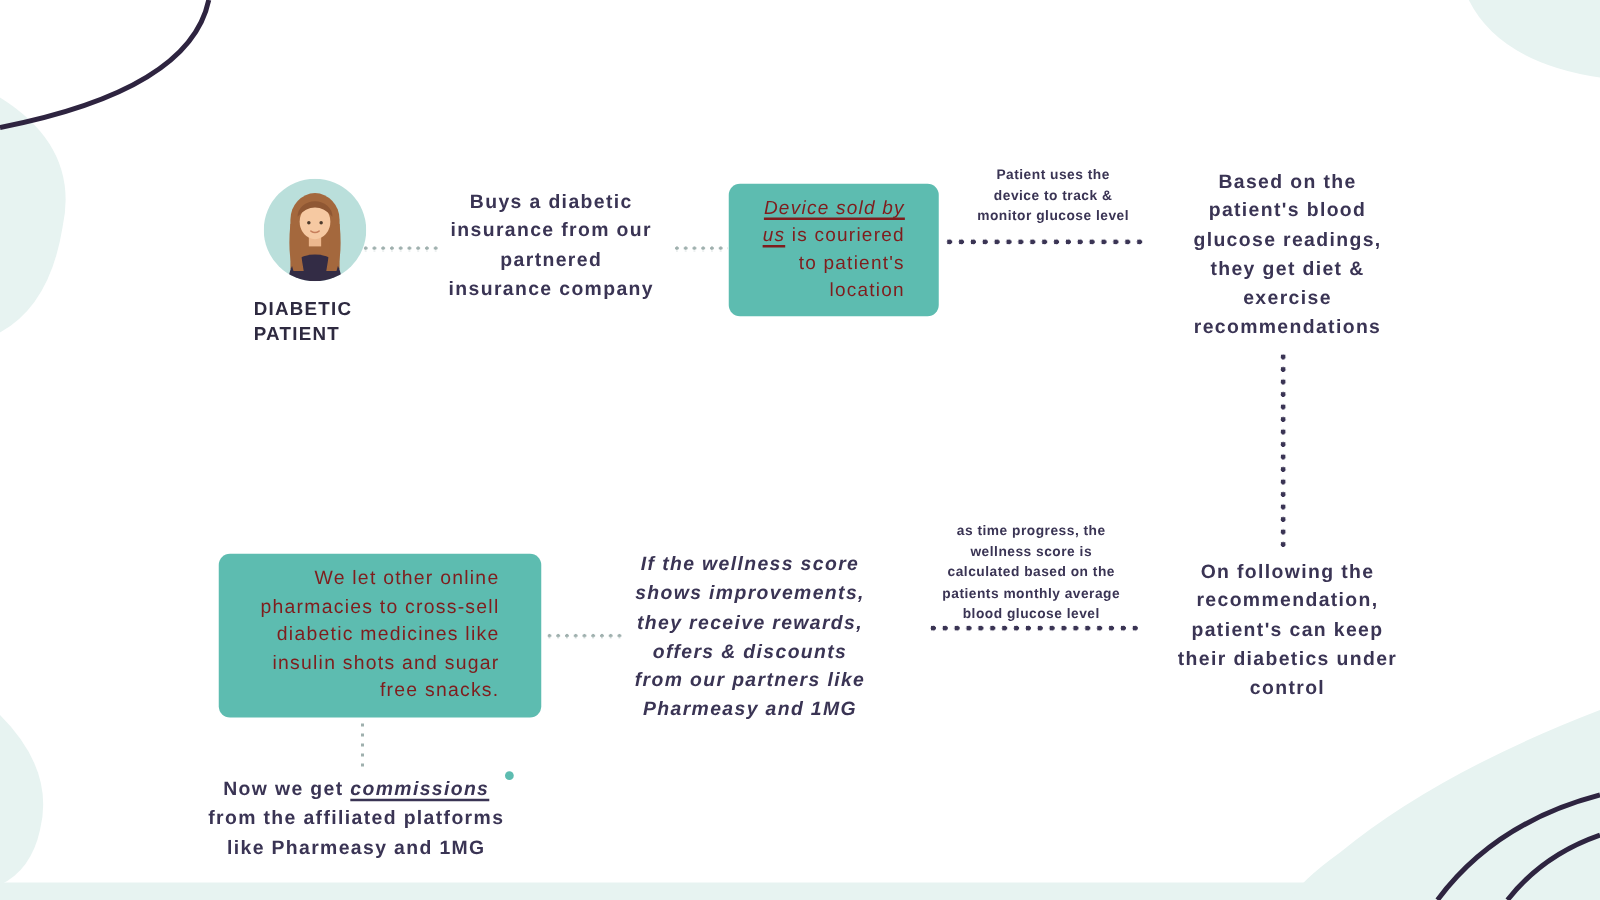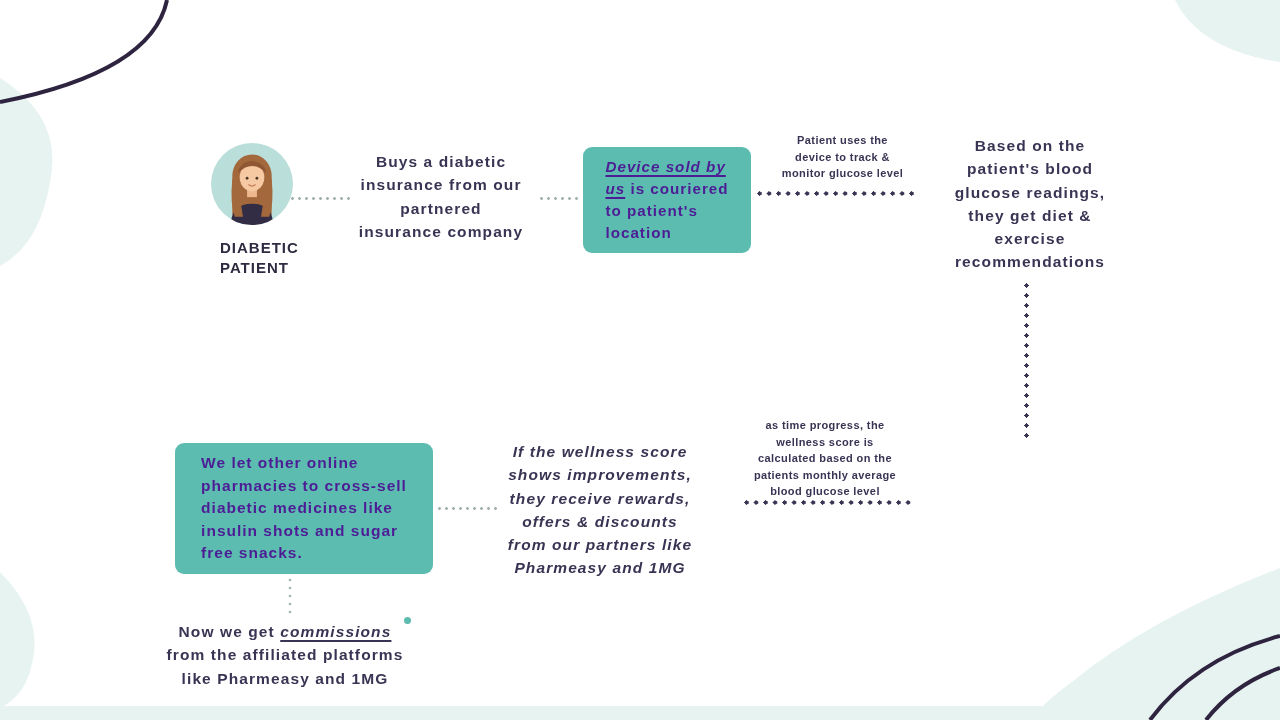--- a/index.html
+++ b/index.html
@@ -16,21 +16,21 @@
     position:absolute;white-space:pre;text-align:center;
     font-weight:700;color:#3a3454;font-size:15.5px;letter-spacing:1.1px;line-height:1.5;
   }
   .caption{font-size:11px;letter-spacing:.4px;line-height:1.5;}
   .patient-label{text-align:left;font-size:15px;letter-spacing:1px;line-height:1.35;color:#2e2a40;font-weight:800;}
   .tealbox{
     position:absolute;background:#5dbcb0;border-radius:9px;
     display:flex;align-items:center;justify-content:center;
   }
   .boxtxt{
-    white-space:pre;text-align:left;font-weight:700;color:#4c1d95;
+    white-space:pre;text-align:right;font-weight:400;color:#7f1d1d;
     font-size:15.2px;letter-spacing:1px;line-height:1.45;
   }
   .u{font-style:italic;text-decoration:underline;text-underline-offset:3px;text-decoration-thickness:2px;}
   .dots-h{
     position:absolute;height:5px;background-repeat:repeat-x;
     background-image:radial-gradient(circle at 2.5px 2.5px,#3a3454 2px,transparent 2.2px);
     background-size:9.5px 5px;
   }
   .dots-h.light{
     height:4px;
@@ -83,21 +83,21 @@
         <circle cx="44" cy="43" r="1.7" fill="#4c3a2c"></circle>
         <circle cx="56" cy="43" r="1.7" fill="#4c3a2c"></circle>
         <path d="M46,51 q4,3 8,0" stroke="#c77f5c" stroke-width="1.5" fill="none" stroke-linecap="round"></path>
         <path d="M24,100 q1,-26 26,-26 q25,0 26,26 z" fill="#332c45"></path>
         <path d="M26,44 q-3,30 3,46 l10,0 q-5,-28 -3,-42 z" fill="#a4683d"></path>
         <path d="M74,44 q3,30 -3,46 l-10,0 q5,-28 3,-42 z" fill="#a4683d"></path>
       </g>
     </svg>
   </div>
 
-  <div class="txt patient-label" style="left:220px;top:238px;width:130px;">DIABETIC
+  <div class="txt patient-label" style="left:203px;top:238px;width:130px;">DIABETIC
 PATIENT</div>
 
   <div class="dots-h light" style="left:291px;top:197px;width:62px;"></div>
 
   <div class="txt" style="left:336px;top:150px;width:210px;">Buys a diabetic
 insurance from our
 partnered
 insurance company</div>
 
   <div class="dots-h light" style="left:540px;top:197px;width:42px;"></div>
@@ -116,20 +116,25 @@
 
   <div class="txt" style="left:935px;top:134px;width:190px;">Based on the
 patient's blood
 glucose readings,
 they get diet &amp;
 exercise
 recommendations</div>
 
   <div class="dots-v" style="left:1024px;top:283px;height:156px;"></div>
 
+  <div class="txt" style="left:925px;top:446px;width:210px;">On following the
+recommendation,
+patient's can keep
+their diabetics under
+control</div>
 
   <div class="txt caption" style="left:730px;top:397px;width:190px;margin-top:20px;">as time progress, the
 wellness score is
 calculated based on the
 patients monthly average
 blood glucose level</div>
   <div class="dots-h" style="left:744px;top:500px;width:168px;"></div>
 
   <div class="txt" style="left:487px;top:440px;width:226px;font-style:italic;">If the wellness score
 shows improvements,

